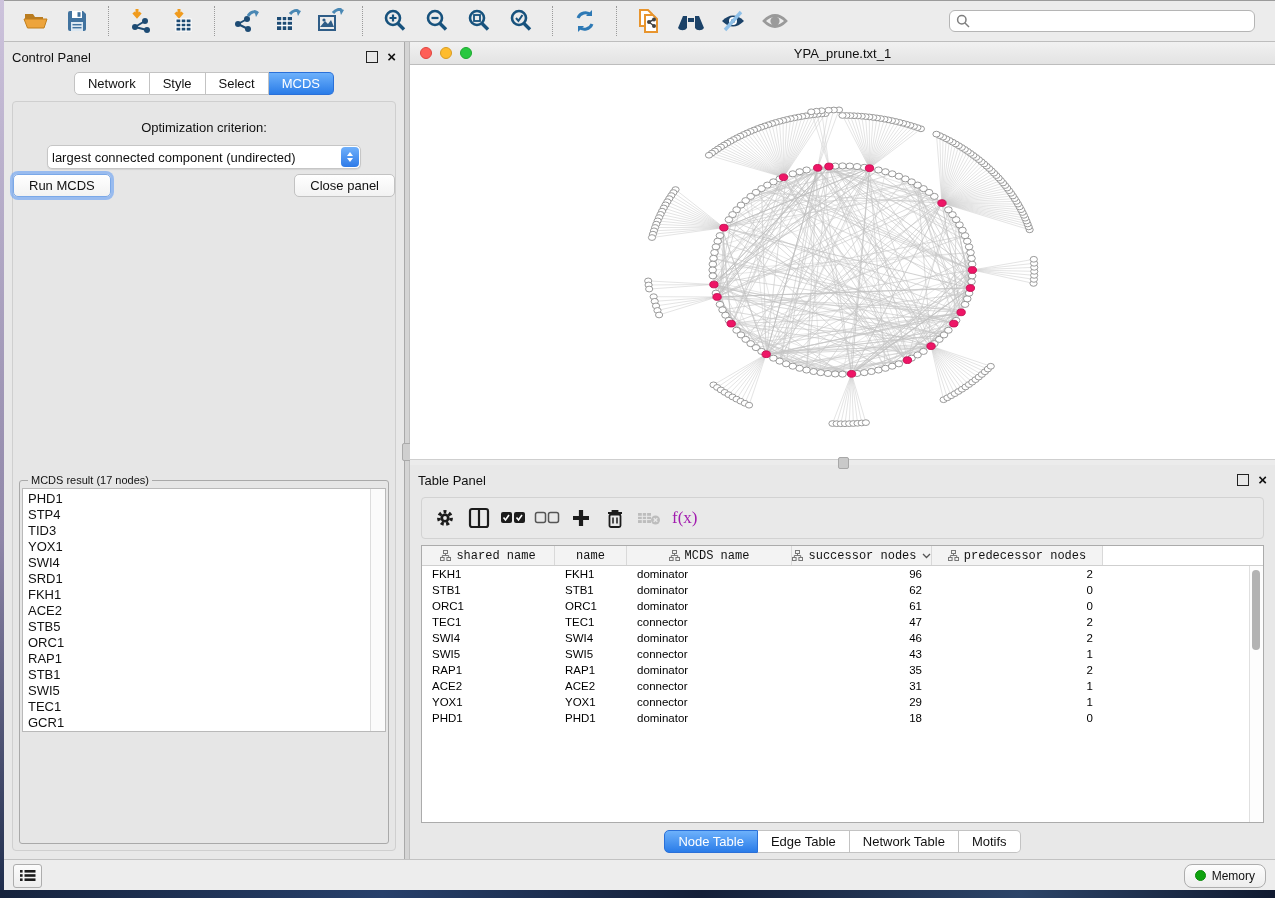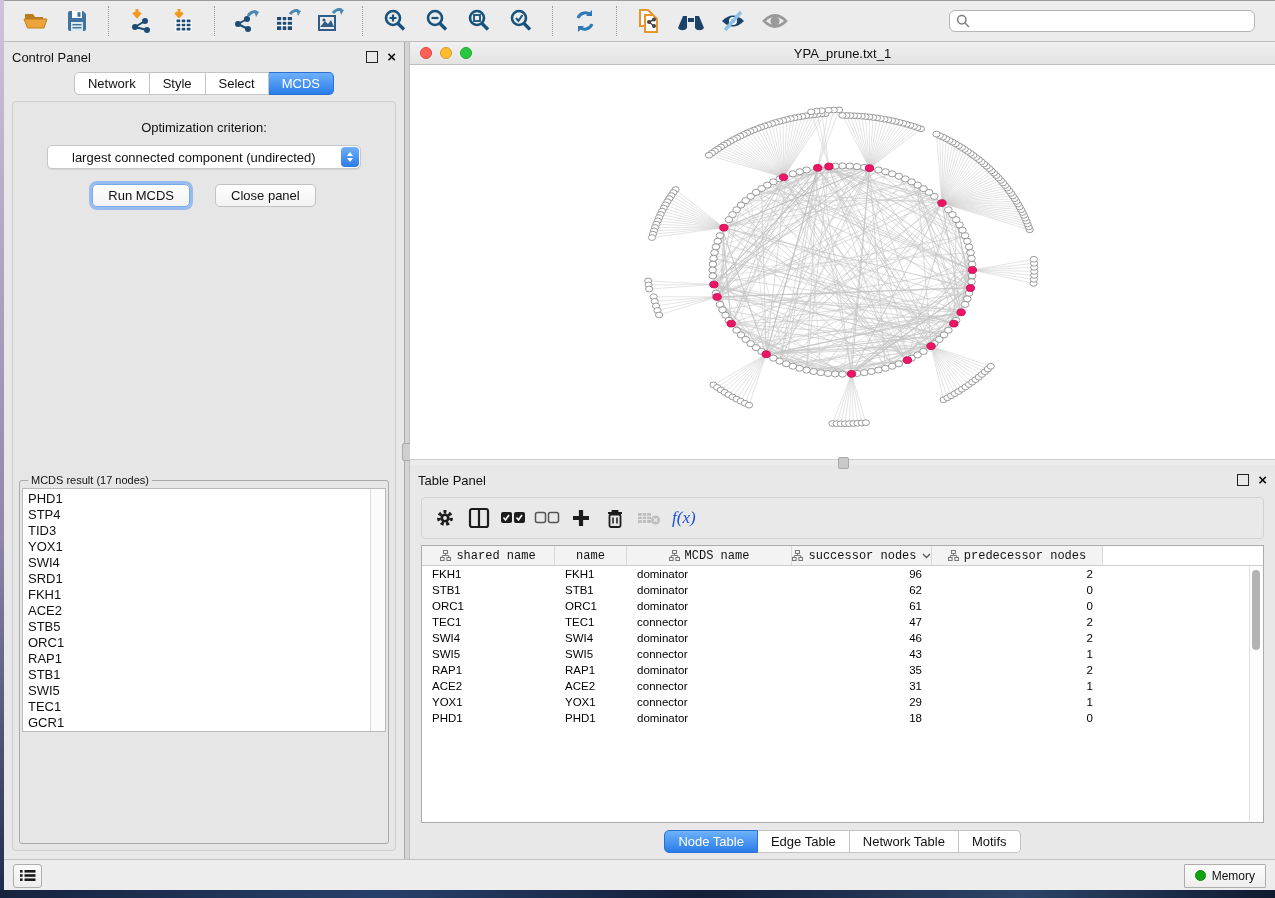--- a/index.html
+++ b/index.html
@@ -24,25 +24,25 @@
   .wicon-float{width:10px;height:10px;border:1.6px solid #222;}
   .wicon-close{font-size:15px;font-weight:bold;color:#111;line-height:10px;}
   .seg-tabs{display:flex;justify-content:center;margin-top:2px;}
   .seg-tab{font-size:13px;padding:3px 13px;background:#fff;border:1px solid #c3c3c3;border-left:none;color:#111;}
   .seg-tab:first-child{border-left:1px solid #c3c3c3;border-radius:5px 0 0 5px;}
   .seg-tab:last-child{border-radius:0 5px 5px 0;}
   .seg-tab.active{background:linear-gradient(#6db1fb,#2a7ce8);color:#fff;border-color:#2a70d8;}
   .cp-pane{flex:1;margin:6px 8px 8px;border:1px solid #cfcfcf;border-radius:4px;background:#e6e6e6;display:flex;flex-direction:column;min-height:0;}
   .opt-label{text-align:center;font-size:13px;margin-top:18px;color:#111;}
   .mac-select{margin:10px 34px 0;height:22px;background:#fff;border:1px solid #c6c6c6;border-radius:5px;display:flex;align-items:center;box-shadow:0 1px 1px rgba(0,0,0,.08);}
-  .mac-select .val{flex:1;font-size:13px;padding-left:24px;color:#111;white-space:nowrap;overflow:hidden;}
+  .mac-select .val{flex:1;font-size:13px;padding-left:4px;color:#111;white-space:nowrap;overflow:hidden;}
   .mac-select .stepper{width:18px;height:20px;margin:1px;border-radius:4px;background:linear-gradient(#6fb0fb,#2d7ae8);display:flex;flex-direction:column;align-items:center;justify-content:center;gap:2px;}
   .tri-up{width:0;height:0;border-left:3.5px solid transparent;border-right:3.5px solid transparent;border-bottom:4.5px solid #fff;}
   .tri-dn{width:0;height:0;border-left:3.5px solid transparent;border-right:3.5px solid transparent;border-top:4.5px solid #fff;}
-  .cp-buttons{display:flex;justify-content:center;gap:25px;margin-top:15px;}
+  .cp-buttons{display:flex;justify-content:space-between;gap:25px;margin-top:5px;}
   .mac-btn{font-size:13px;color:#111;background:linear-gradient(#ffffff,#f2f2f2);border:1px solid #c2c2c2;border-radius:5px;padding:3px 15px;}
   .mac-btn.focused{box-shadow:0 0 0 3px rgba(110,165,245,.65);border-color:#7aa8e8;}
   .cp-spacer{flex:1;}
   .mcds-fieldset{margin:0 6px 6px;border:1px solid #a9a9a9;border-radius:3px;height:364px;display:flex;flex-direction:column;padding:2px;}
   .mcds-legend{font-size:11px;color:#111;margin-left:6px;padding:0 3px;}
   .mcds-list{flex:1;background:#fff;border:1px solid #b9b9b9;display:flex;min-height:0;}
   .mcds-items{flex:1;padding:2px 0 0 5px;overflow:hidden;}
   .mcds-item{font-size:13px;line-height:16px;color:#111;}
   .mcds-scroll{width:14px;border-left:1px solid #ddd;background:#fbfbfb;}
   
@@ -58,37 +58,37 @@
   .light.green{background:#28c840;border:1px solid #1da82f;box-sizing:border-box;}
   .net-title{position:absolute;left:0;right:0;text-align:center;font-size:13px;color:#111;}
   .net-canvas{flex:1;background:#fff;min-height:0;position:relative;}
   .net-canvas svg{position:absolute;inset:0;}
   .hsplit{height:5px;background:#ececec;border-top:1px solid #cfcfcf;position:relative;}
   .hsplit .grip{position:absolute;left:50%;top:-3px;width:9px;height:10px;margin-left:-5px;background:#c9c9c9;border:1px solid #a8a8a8;border-radius:2px;}
   
   .tpanel{flex:1;display:flex;flex-direction:column;min-height:0;background:#e8e8e8;}
   .tp-toolbar{margin:4px 11px 0;height:40px;background:#e9e9e9;border:1px solid #d2d2d2;border-radius:4px;display:flex;align-items:center;padding:0 8px;gap:4px;flex:0 0 auto;}
   .tpicon{width:30px;height:30px;display:flex;align-items:center;justify-content:center;}
-  .fx-label{font-family:"Liberation Serif",serif;font-style:italic;font-size:17px;color:#1d4ed8;margin-left:4px;}
+  .fx-label{font-family:"Liberation Serif",serif;font-size:17px;color:#a21caf;margin-left:4px;}
   .tp-table{margin:6px 11px 0;flex:1;background:#fff;border:1px solid #ababab;display:flex;flex-direction:column;min-height:0;}
   .tp-head{display:flex;height:19px;background:#f3f3f3;border-bottom:1px solid #cfcfcf;flex:0 0 auto;}
   .th{display:flex;align-items:center;justify-content:center;gap:5px;font-size:12px;color:#111;border-right:1px solid #d9d9d9;box-sizing:border-box;font-family:Liberation Mono, monospace;}
   .th.filler{border-right:none;background:#fff;flex:1;}
   .tp-body{flex:1;display:flex;min-height:0;}
   .tp-rows{flex:1;overflow:hidden;}
   .tr{display:flex;height:16px;align-items:center;}
   .td{font-size:11.5px;color:#000;box-sizing:border-box;padding:0 10px;white-space:nowrap;overflow:hidden;}
   .td.num{text-align:right;}
   .tp-vscroll{width:13px;border-left:1px solid #e0e0e0;background:#fdfdfd;position:relative;}
   .tp-vscroll .thumb{position:absolute;left:2px;top:4px;width:8px;height:80px;border-radius:5px;background:#b3b3b3;}
   .tp-tabs{display:flex;justify-content:center;margin:7px 0 6px;flex:0 0 auto;}
   
   .statusbar{height:31px;background:#ededed;border-top:1px solid #c2c2c2;display:flex;align-items:center;padding:0 9px;flex:0 0 auto;}
   .list-btn{width:27px;height:22px;border:1px solid #adadad;border-radius:3px;background:linear-gradient(#fcfcfc,#ededed);display:flex;align-items:center;justify-content:center;}
-  .mem-btn{margin-left:auto;height:22px;border:1px solid #adadad;border-radius:1px;background:linear-gradient(#fdfdfd,#ededed);display:flex;align-items:center;gap:6px;padding:0 10px;}
+  .mem-btn{margin-left:auto;height:22px;border:1px solid #adadad;border-radius:8px;background:linear-gradient(#fdfdfd,#ededed);display:flex;align-items:center;gap:6px;padding:0 10px;}
   .mem-dot{width:11px;height:11px;border-radius:50%;background:#0fa30f;border:1px solid #0b8a0b;box-sizing:border-box;}
   .mem-label{font-size:12px;color:#111;}
 </style>
 </head>
 <body>
 
 <div class="desktop">
 <div class="app">
 
   <div class="toolbar">

